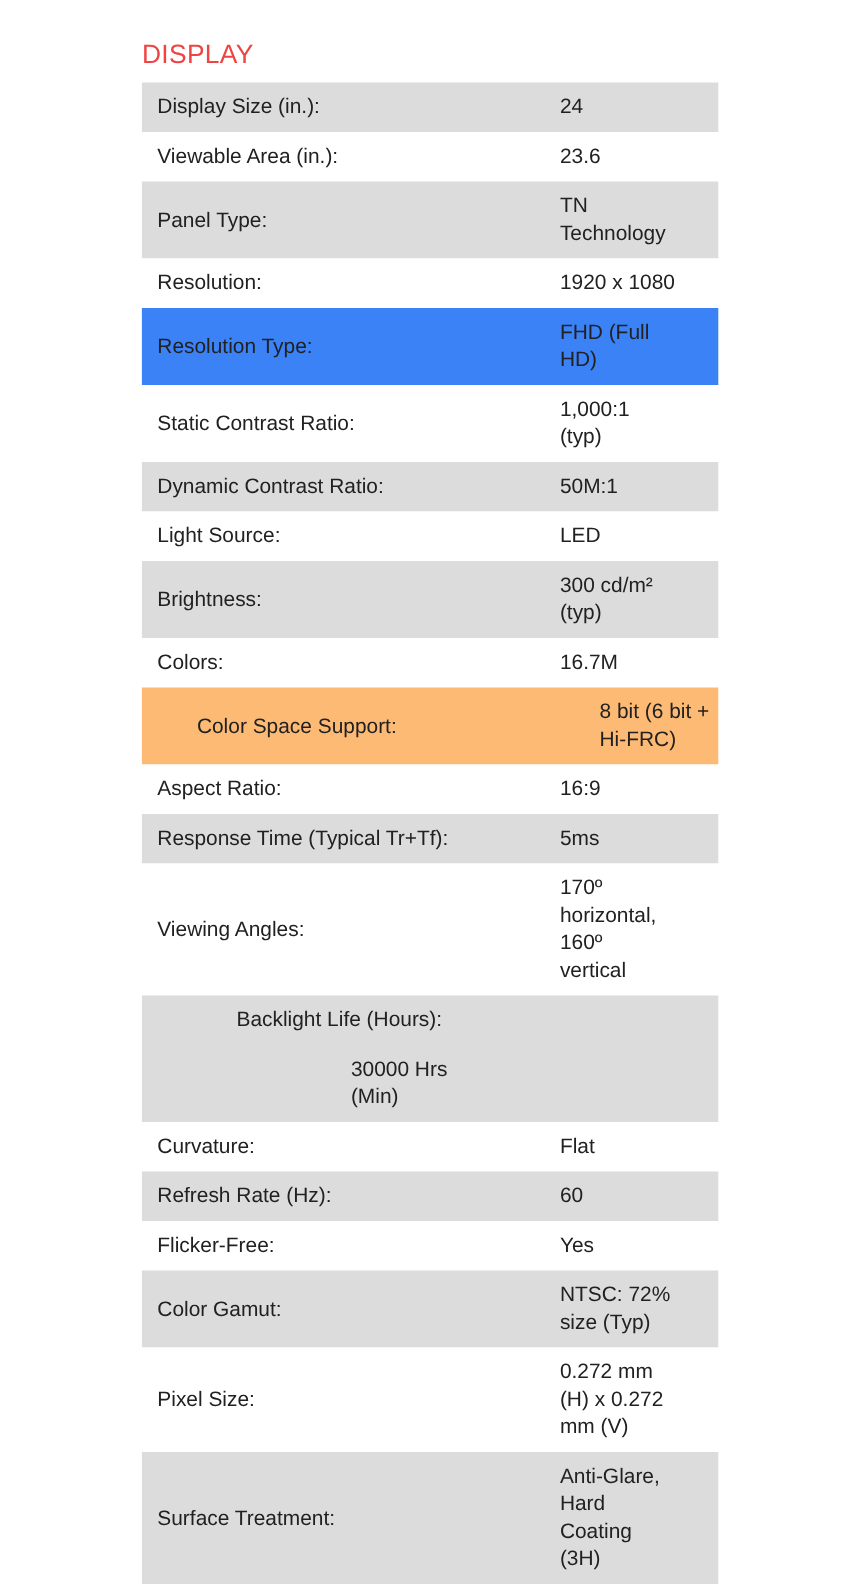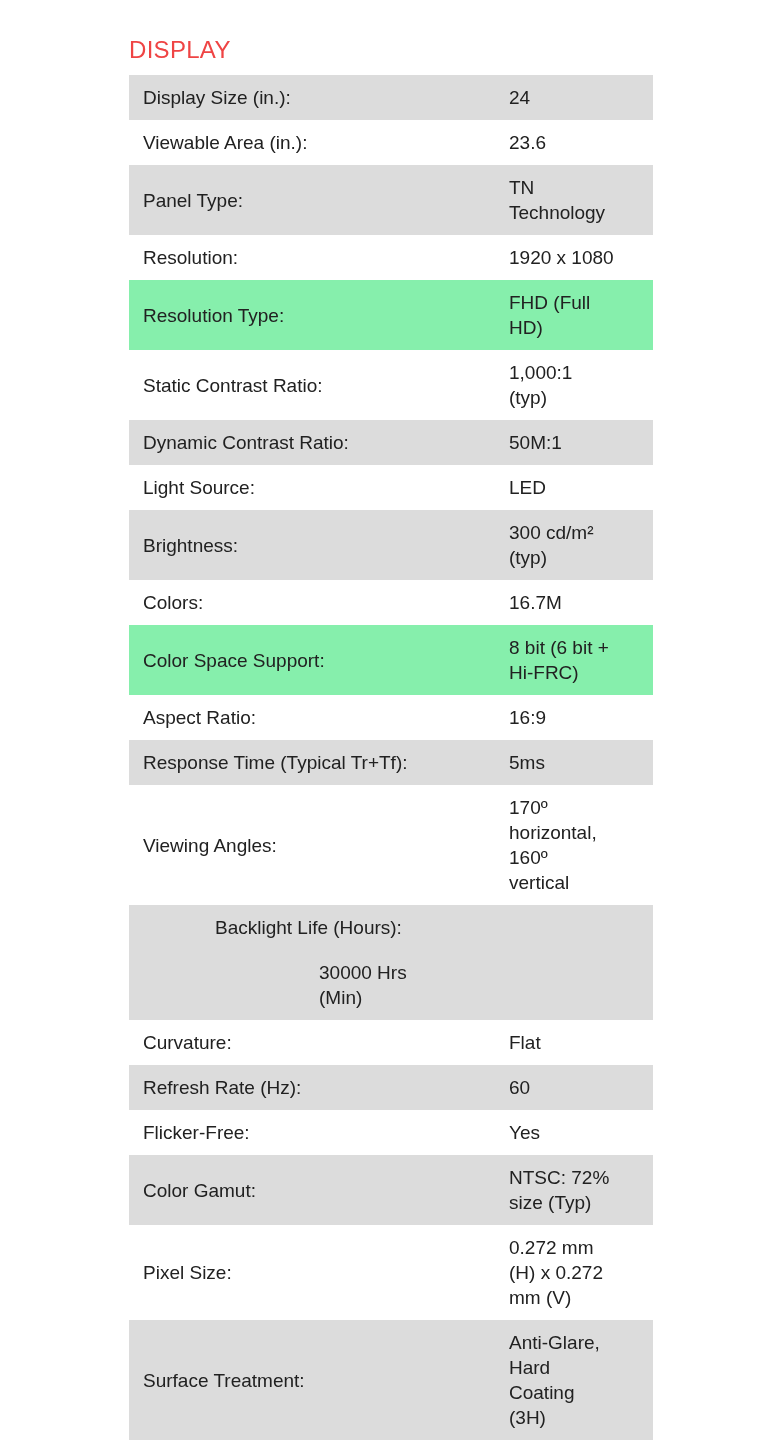--- a/index.html
+++ b/index.html
@@ -76,21 +76,21 @@
       </div>
       <div class="row shaded" style="background: rgb(220, 220, 220);">
         <div class="label">Panel Type:</div>
         <div class="value">TN
 Technology</div>
       </div>
       <div class="row plain" style="background: rgb(255, 255, 255);">
         <div class="label">Resolution:</div>
         <div class="value">1920 x 1080</div>
       </div>
-      <div class="row shaded" style="background: #86efac;">
+      <div class="row shaded" style="background: #3b82f6;">
         <div class="label">Resolution Type:</div>
         <div class="value">FHD (Full
 HD)</div>
       </div>
       <div class="row plain" style="background: rgb(255, 255, 255);">
         <div class="label">Static Contrast Ratio:</div>
         <div class="value">1,000:1
 (typ)</div>
       </div>
       <div class="row shaded" style="background: rgb(220, 220, 220);">
@@ -103,21 +103,21 @@
       </div>
       <div class="row shaded" style="background: rgb(220, 220, 220);">
         <div class="label">Brightness:</div>
         <div class="value">300 cd/m²
 (typ)</div>
       </div>
       <div class="row plain" style="background: rgb(255, 255, 255);">
         <div class="label">Colors:</div>
         <div class="value">16.7M</div>
       </div>
-      <div class="row shaded" style="background: #86efac;">
+      <div class="row shaded" style="background: #fdba74; padding-left: 36px;">
         <div class="label">Color Space Support:</div>
         <div class="value">8 bit (6 bit +
 Hi-FRC)</div>
       </div>
       <div class="row plain" style="background: rgb(255, 255, 255);">
         <div class="label">Aspect Ratio:</div>
         <div class="value">16:9</div>
       </div>
       <div class="row shaded" style="background: rgb(220, 220, 220);">
         <div class="label">Response Time (Typical Tr+Tf):</div>

